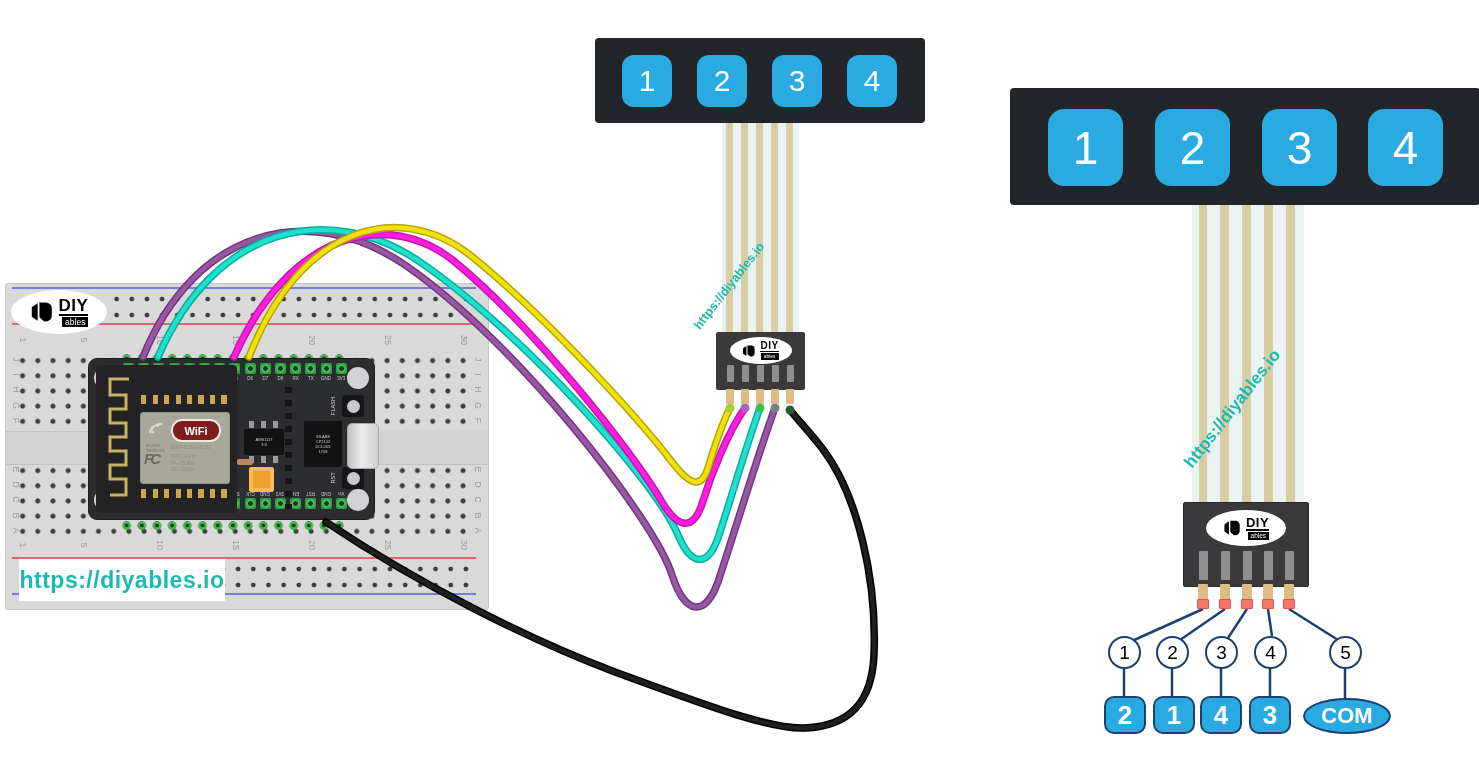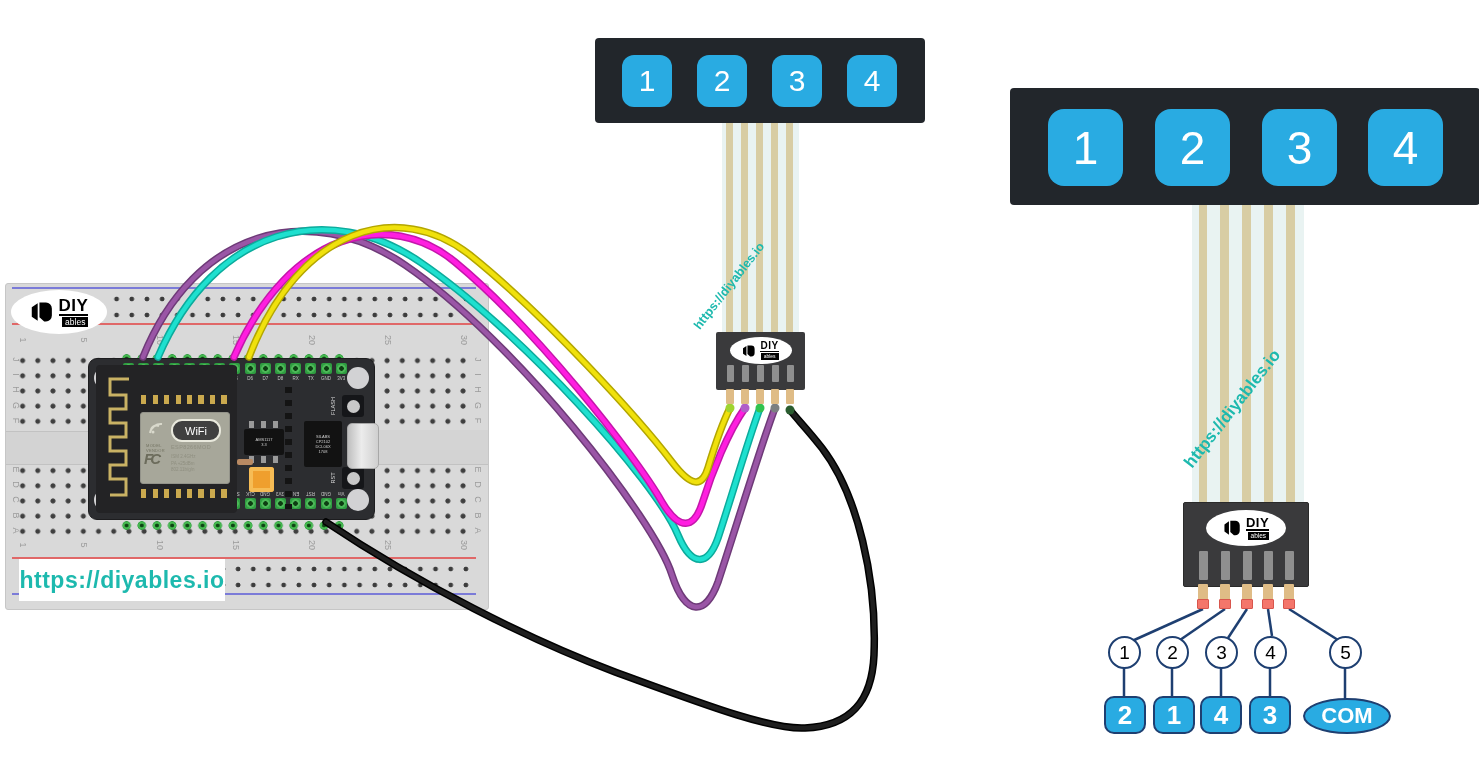--- a/index.html
+++ b/index.html
@@ -58,21 +58,21 @@
       background-image:radial-gradient(circle,#0d3d12 2px,#4db858 2.6px,#4db858 4px,#2f9e41 4.6px);}
   .pin-label{font-size:4.5px;color:#c8c8c8;margin-top:2px;white-space:nowrap;}
   .pins-row.bottom .pin-label{margin-top:0;margin-bottom:2px;transform:rotate(180deg);}
   .esp-module{position:absolute;left:7px;top:6px;width:141px;height:148px;background:#232325;border-radius:4px;}
   .pads-strip{position:absolute;left:45px;width:92px;height:9px;
       background:repeating-linear-gradient(90deg,#caa94e 0 5px,rgba(0,0,0,0) 5px 11.5px);}
   .shield{position:absolute;left:44px;top:47px;width:88px;height:70px;background:#a7a79a;
       border:1px solid #93938a;border-radius:3px;}
   .wifi-pill{position:absolute;left:30px;top:6px;width:46px;height:19px;border:2px solid #e9e9dd;
       border-radius:11px;display:flex;align-items:center;justify-content:center;
-      color:#fff;font-weight:normal;font-size:11px;background:#404040;}
+      color:#fff;font-weight:bold;font-size:11px;background:#7f1d1d;}
   .vendor-txt{position:absolute;left:5px;top:30px;font-size:4px;color:#737362;line-height:5px;letter-spacing:.3px;}
   .model-txt{position:absolute;left:30px;top:31px;font-size:5.5px;color:#8f8f80;letter-spacing:.4px;}
   .fcc-txt{position:absolute;left:3px;top:37px;font-size:15px;font-weight:bold;font-style:italic;
       color:#6c6c5c;letter-spacing:-3px;}
   .specs-txt{position:absolute;left:30px;top:41px;font-size:4.5px;color:#8f8f80;line-height:6.5px;}
   .dots-col{position:absolute;left:196px;top:28px;width:7px;height:122px;
       background:repeating-linear-gradient(180deg,#141414 0 6px,rgba(0,0,0,0) 6px 13px);}
   .chip{position:absolute;background:#121212;border-radius:2px;color:#cfcfcf;display:flex;
       flex-direction:column;align-items:center;justify-content:center;line-height:1.3;}
   .chip.ams{left:155px;top:70px;width:40px;height:26px;font-size:4px;}

